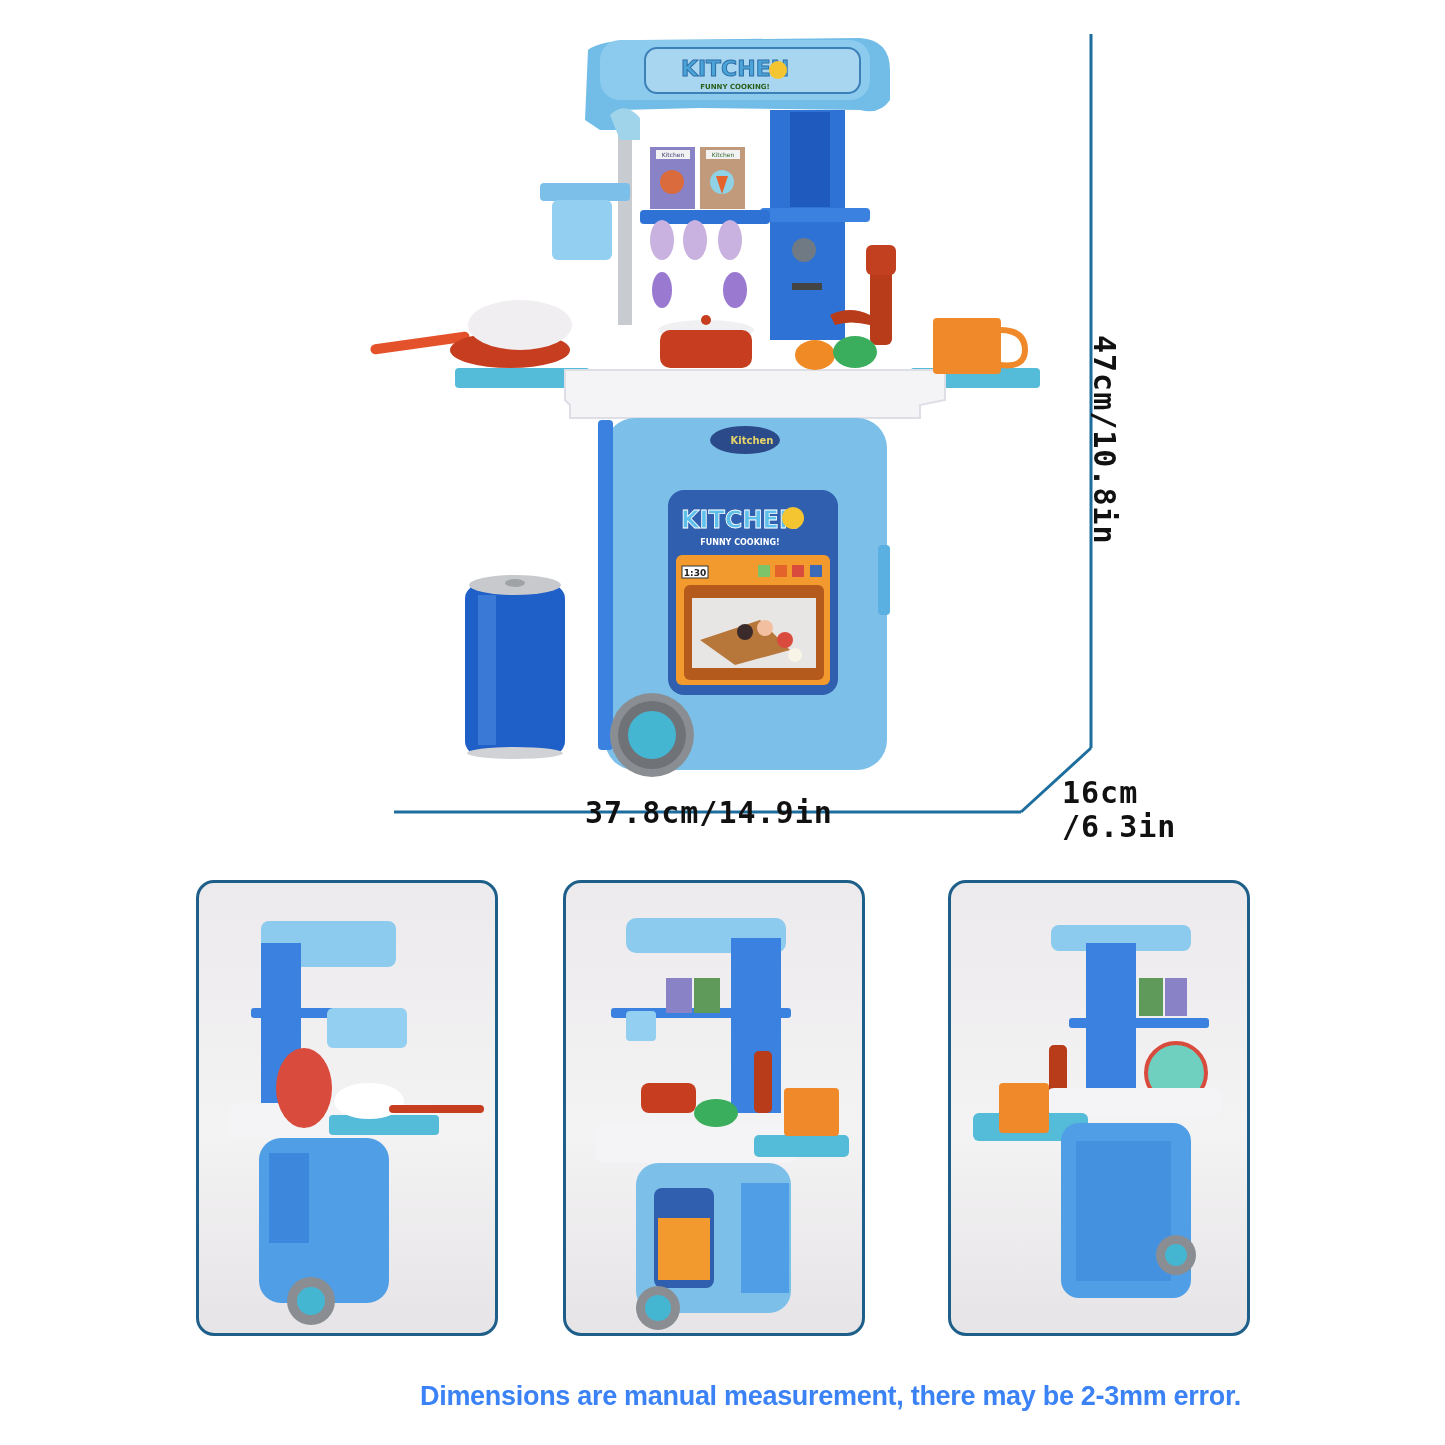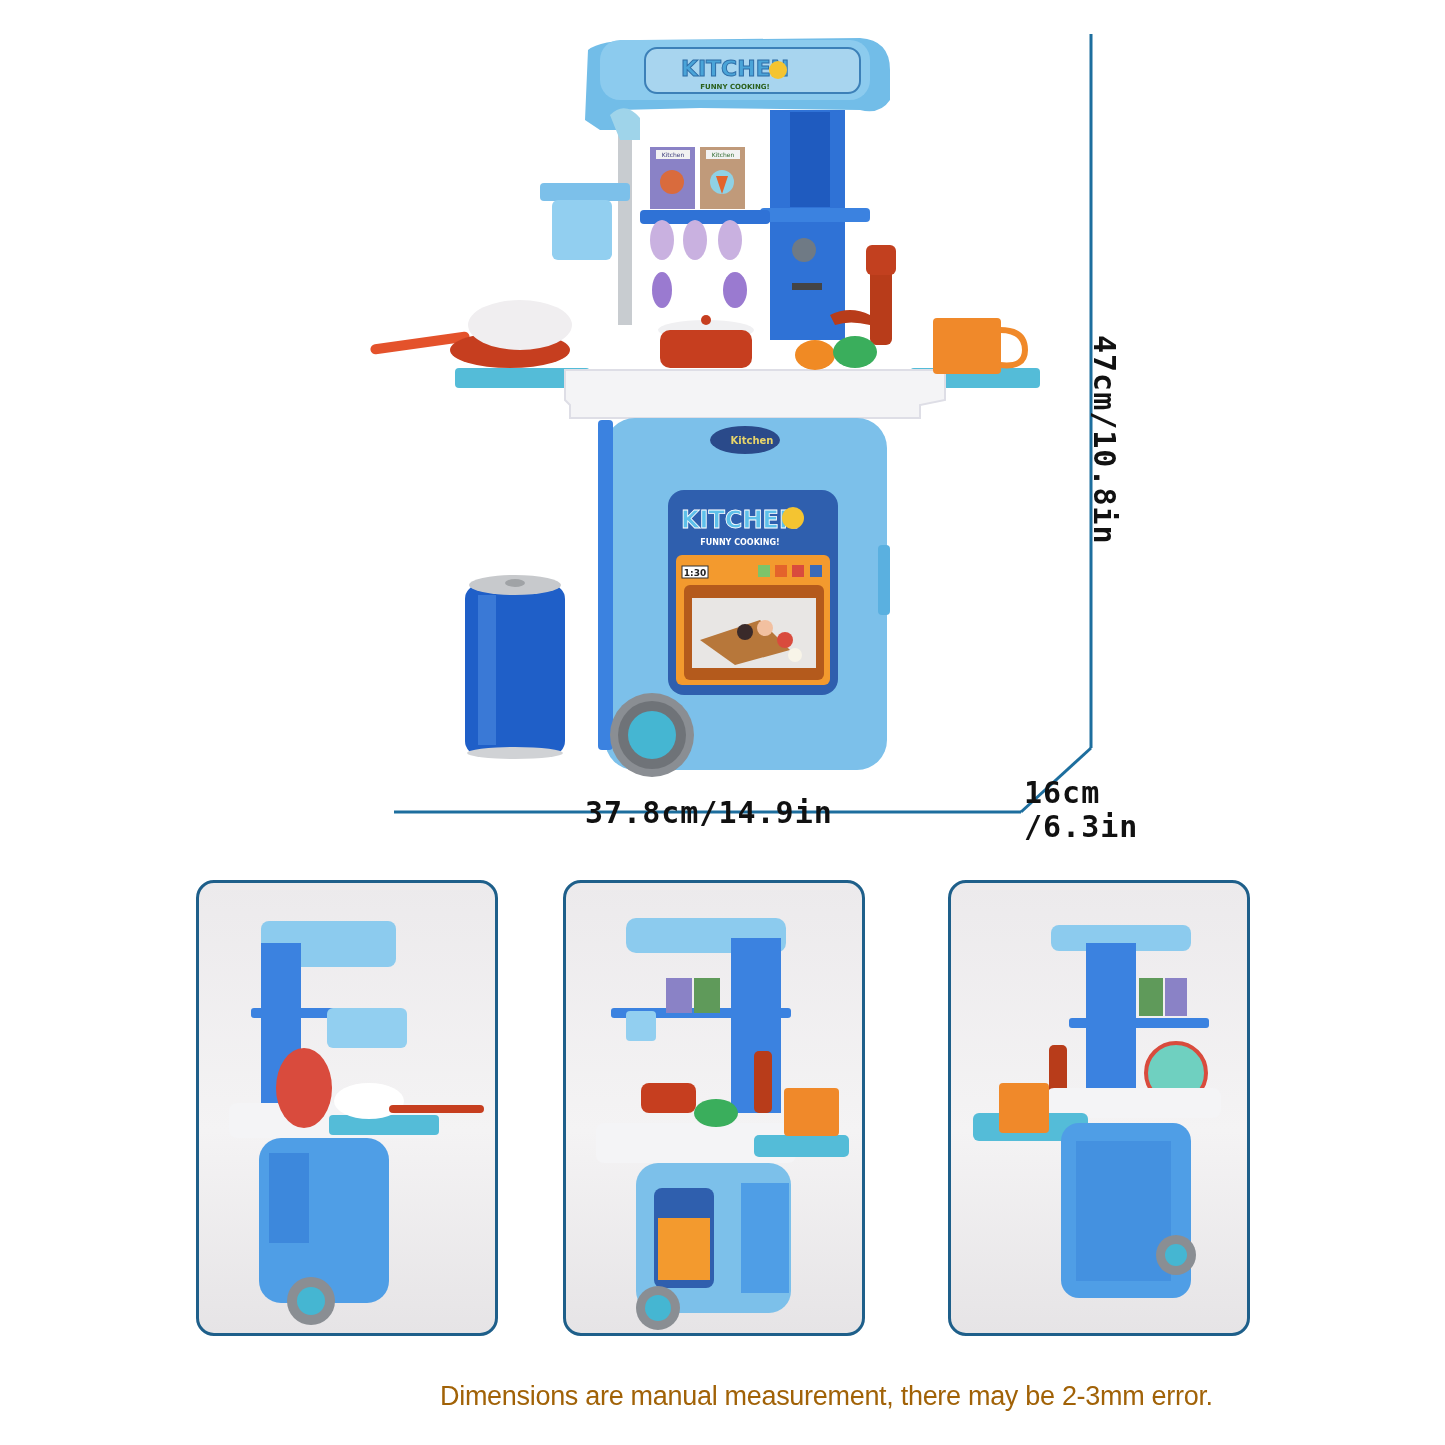--- a/index.html
+++ b/index.html
@@ -1,20 +1,20 @@
 <!DOCTYPE html>
 <html><head>
 <meta charset="utf-8">
 <style>
   html, body { margin:0; padding:0; background:#ffffff; }
   body { width:1445px; height:1445px; position:relative; overflow:hidden; font-family:"DejaVu Sans", sans-serif; }
   .abs { position:absolute; }
   .dim-text { font-family:"DejaVu Sans Mono", monospace; font-weight:bold; color:#111; font-size:30px; letter-spacing:1px; }
   .frame { position:absolute; border:3px solid #1e5f8a; border-radius:18px; background:linear-gradient(180deg,#eceaec 0%,#f4f3f4 55%,#e6e4e6 100%); overflow:hidden; }
-  .note { font-family:"Liberation Sans", sans-serif; font-weight:normal; font-size:27px; color:#a16207; letter-spacing:-0.3px;margin-left:20px; }
+  .note { font-family:"Liberation Sans", sans-serif; font-weight:bold; font-size:27px; color:#3b82f6; letter-spacing:-0.3px; }
   .sign-text { font-family:"DejaVu Sans", sans-serif; font-weight:bold; }
 </style>
 </head>
 <body>
 
 <div class="abs" style="left:360px;top:20px;width:700px;height:790px;">
   <svg width="700" height="790" viewBox="360 20 700 790">
 
     <path d="M588 50 Q600 40 640 40 L860 38 Q890 40 890 70 L890 100 Q880 115 860 110 L700 108 L620 110 L620 130 L600 130 L585 120 Z" fill="#72bde8"></path>
     <rect x="600" y="40" width="270" height="60" rx="20" fill="#8ccbee"></rect>
@@ -118,21 +118,21 @@
 </svg>
 
 <div class="abs dim-text" style="left:1122px;top:335px;transform-origin:0 0;transform:rotate(90deg);white-space:nowrap;">
   <span>47cm/10.8in</span>
 </div>
 
 <div class="abs dim-text" style="left:585px;top:795px;white-space:nowrap;">
   <span>37.8cm/14.9in</span>
 </div>
 
-<div class="abs dim-text" style="left:1024px;top:776px;line-height:34px;white-space:nowrap;">
+<div class="abs dim-text" style="left:1062px;top:776px;line-height:34px;white-space:nowrap;">
   <div>16cm</div>
   <div>/6.3in</div>
 </div>
 
 <div class="frame" style="left:196px;top:880px;width:296px;height:450px;">
   <svg width="296" height="450">
     <rect x="62" y="38" width="135" height="46" rx="8" fill="#8ccbee"></rect>
     <rect x="62" y="60" width="40" height="170" fill="#3b82e0"></rect>
     <rect x="52" y="125" width="85" height="10" rx="3" fill="#3b82e0"></rect>
     <rect x="128" y="125" width="80" height="40" rx="6" fill="#92cff0"></rect>

